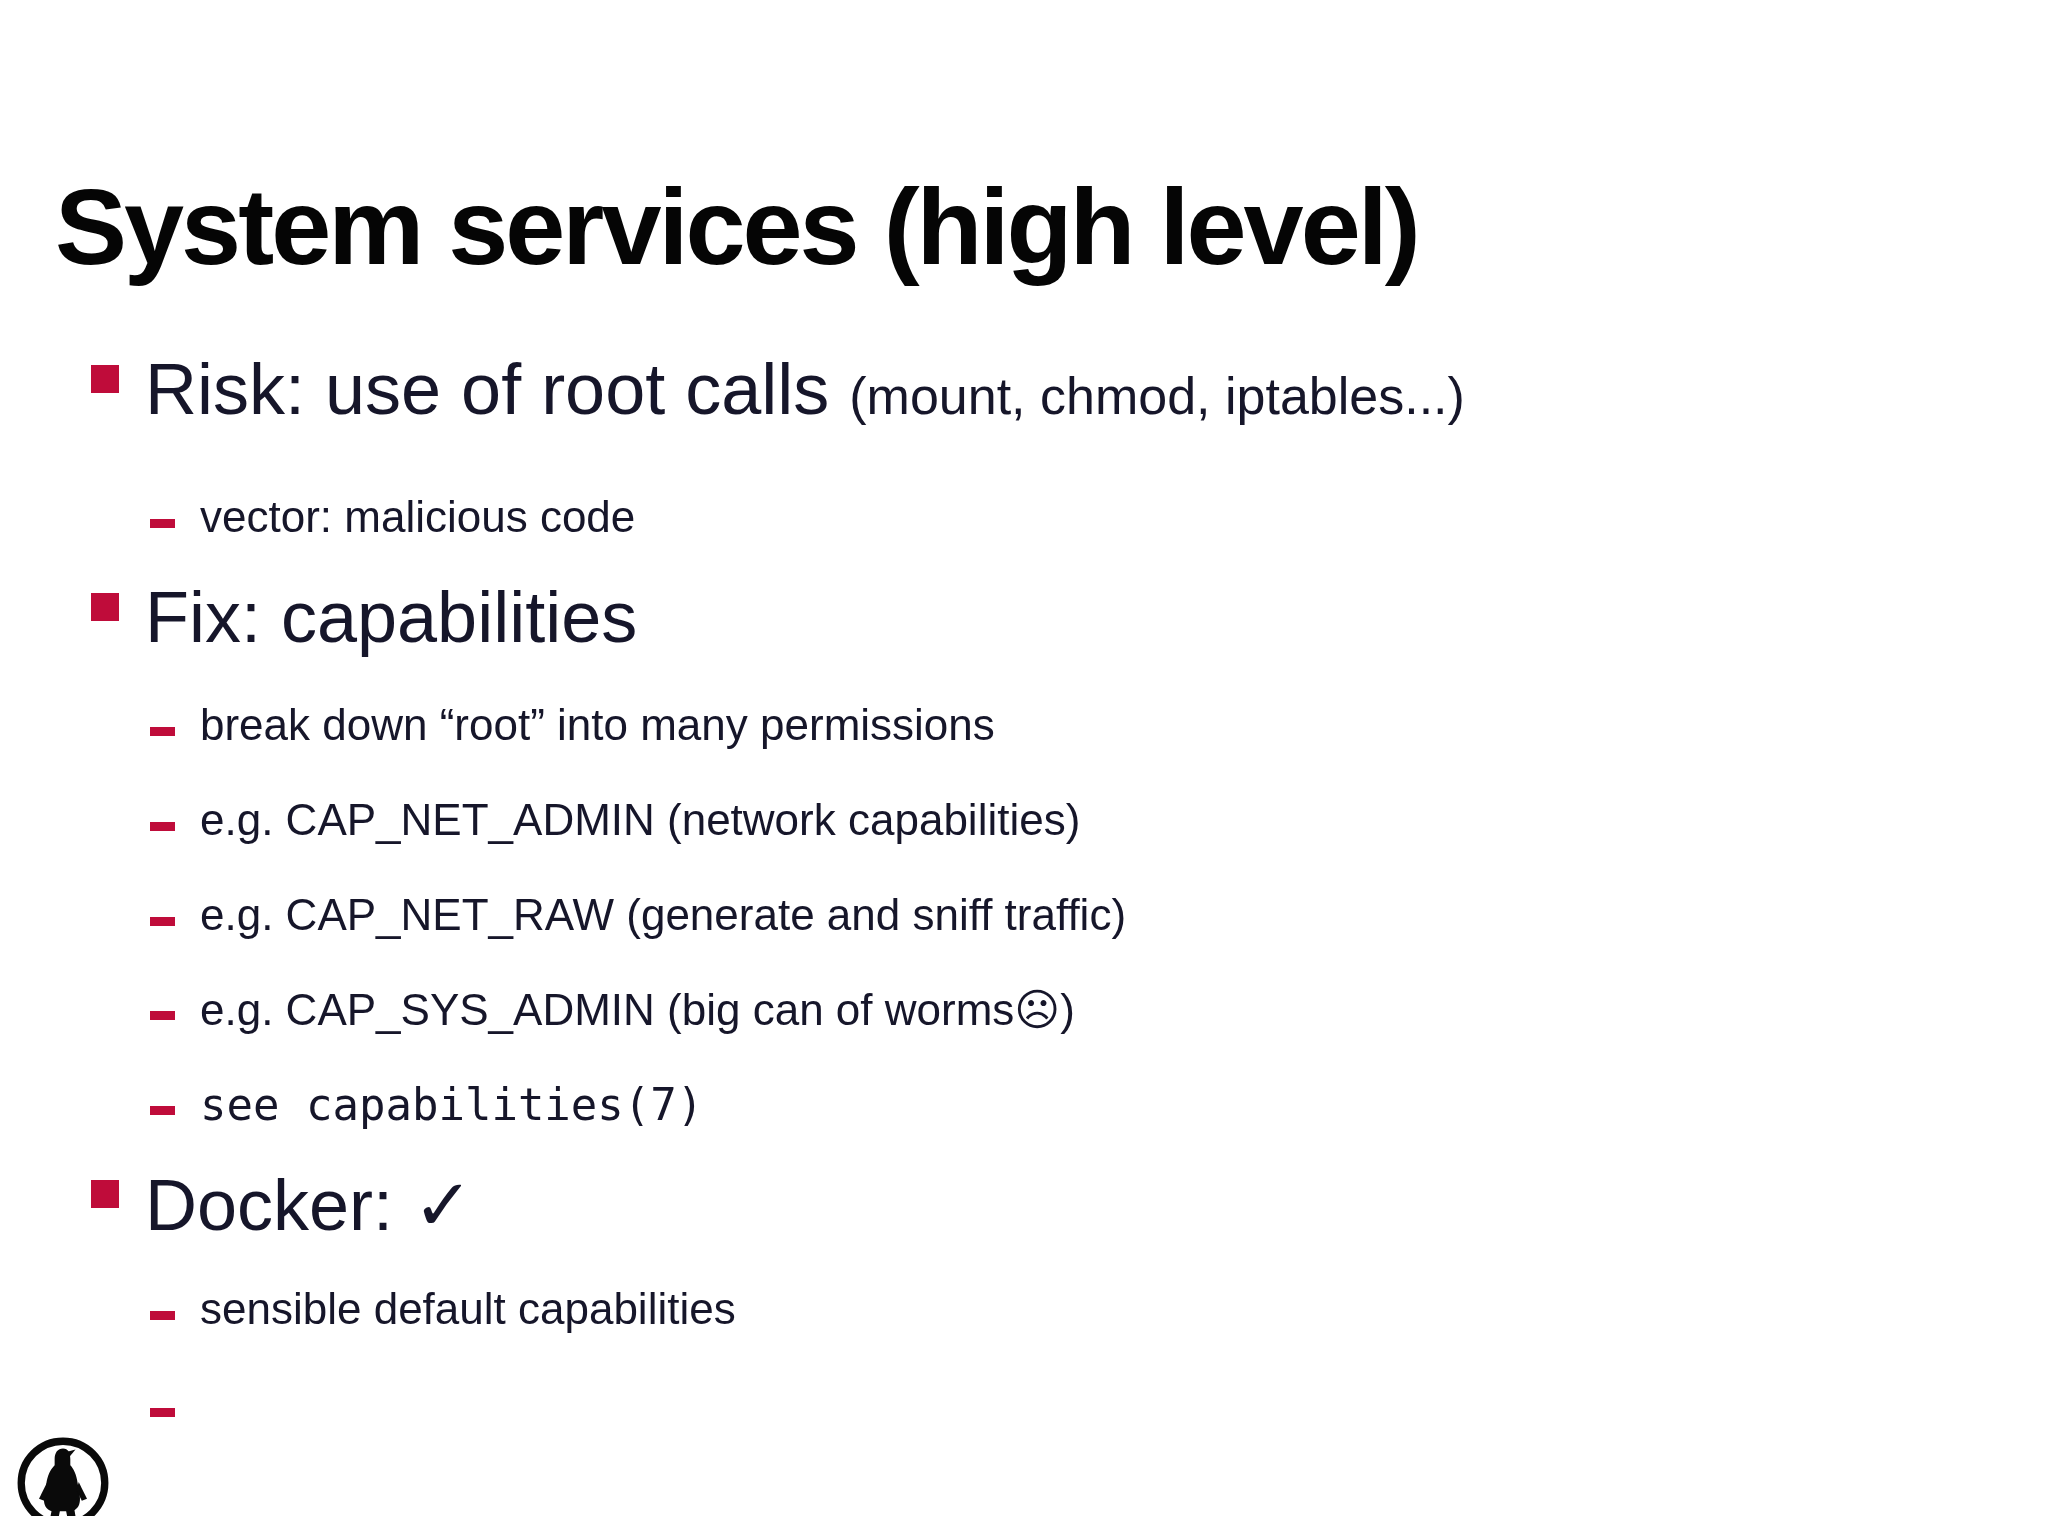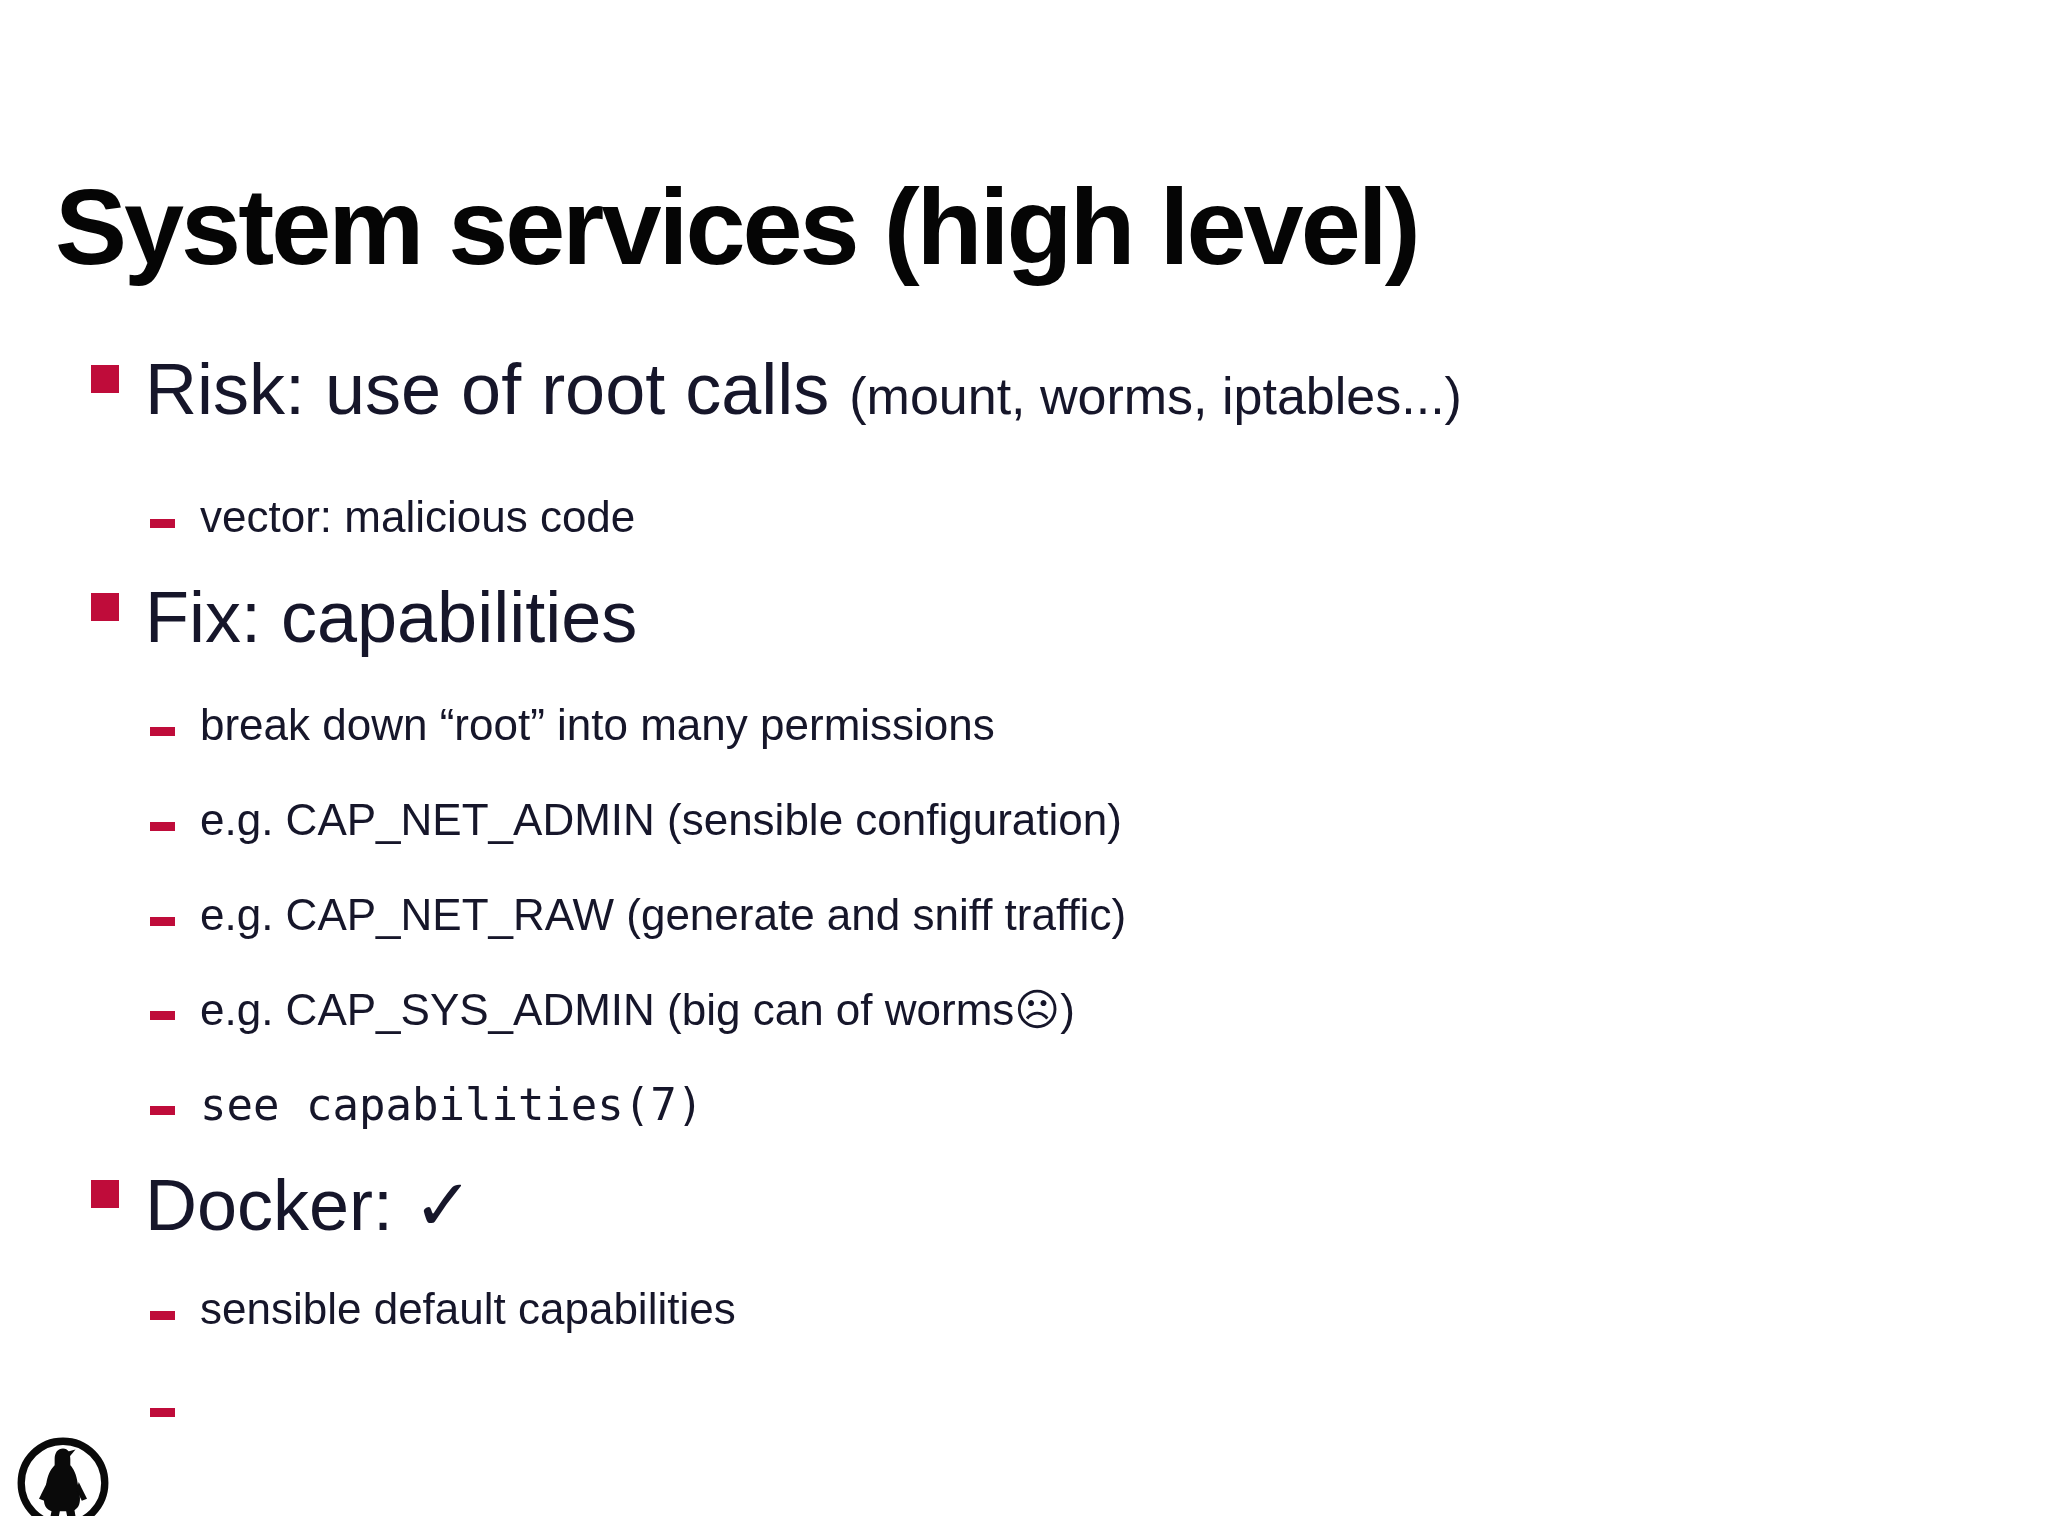--- a/index.html
+++ b/index.html
@@ -43,41 +43,41 @@
 </head>
 <body>
 
 <div class="slide">
 
   <h1 class="title">System services (high level)</h1>
 
   <div class="line l1" style="top:348px">
     <span class="sq"></span>
     <span class="txt"><span>Risk: use of root calls</span>
-    <span class="note">(mount, worms, iptables...)</span></span>
+    <span class="note">(mount, chmod, iptables...)</span></span>
   </div>
 
   <div class="line l2" style="top:492px">
     <span class="dash"></span>
     <span class="txt">vector: malicious code</span>
   </div>
 
   <div class="line l2" style="top:700px">
     <span class="dash"></span>
     <span class="txt">break down “root” into many permissions</span>
   </div>
 
   <div class="line l1" style="top:576px">
     <span class="sq"></span>
     <span class="txt">Fix: capabilities</span>
   </div>
 
   <div class="line l2" style="top:795px">
     <span class="dash"></span>
-    <span class="txt">e.g. CAP_NET_ADMIN (sensible configuration)</span>
+    <span class="txt">e.g. CAP_NET_ADMIN (network capabilities)</span>
   </div>
 
   <div class="line l2" style="top:890px">
     <span class="dash"></span>
     <span class="txt">e.g. CAP_NET_RAW (generate and sniff traffic)</span>
   </div>
 
   <div class="line l2" style="top:984px">
     <span class="dash"></span>
     <span class="txt">e.g. CAP_SYS_ADMIN (big can of worms☹)</span>

